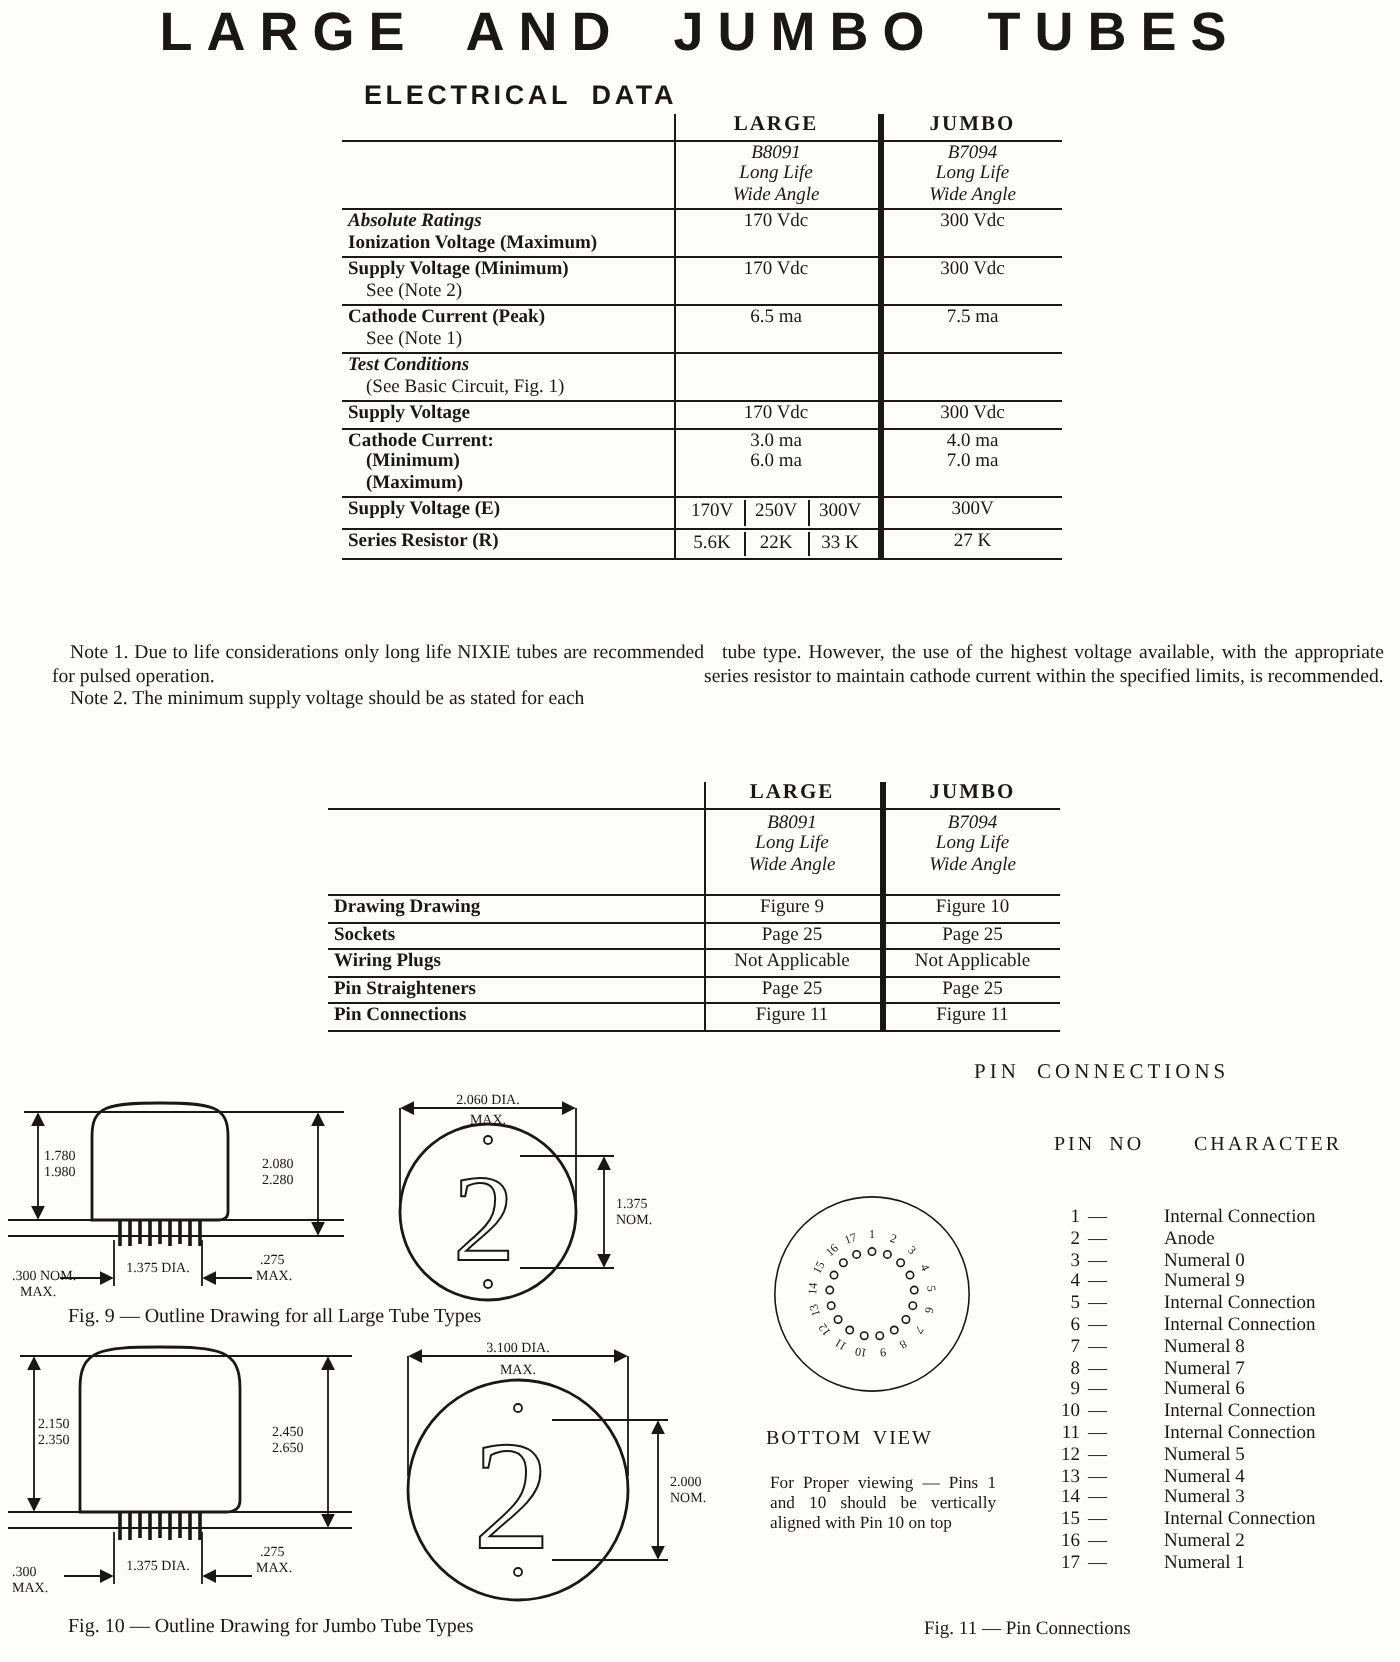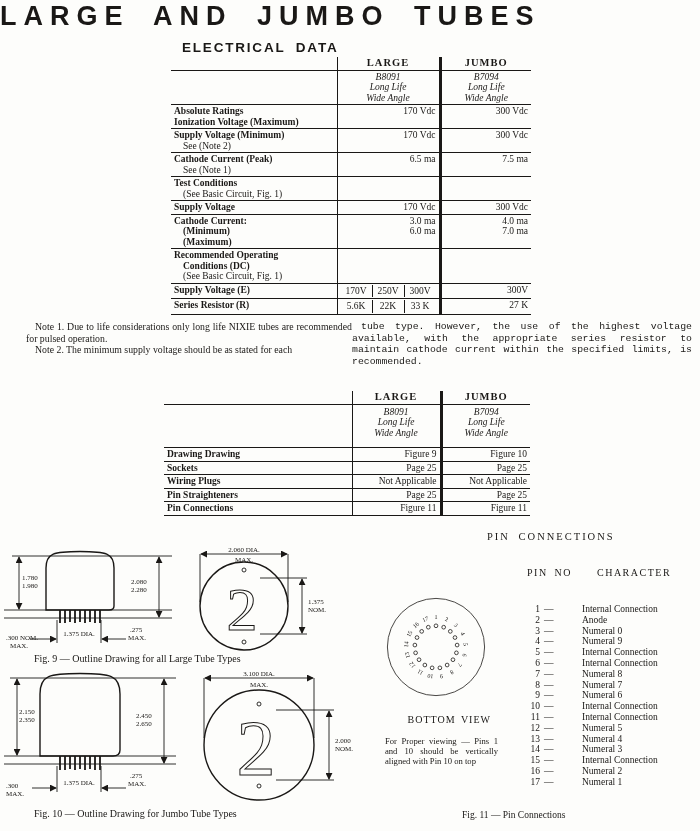--- a/index.html
+++ b/index.html
@@ -1,53 +1,53 @@
 <!DOCTYPE html>
 <html><head>
 <meta charset="utf-8">
 <style>
   html,body{margin:0;padding:0;background:#e8e8e4;}
   .page{position:relative;width:700px;height:831px;background:#fdfdfb;color:#1a1816;
         font-family:"Liberation Serif",serif;overflow:hidden;}
 
   
-  .title{position:absolute;top:1px;left:0;width:100%;margin:0;
+  .title{position:absolute;top:1px;left:0;width:100%;margin:0;text-align:center;
          font-family:"Liberation Sans",sans-serif;font-weight:bold;font-size:27px;
          letter-spacing:7px;word-spacing:10px;}
   .sec-head{position:absolute;margin:4px;font-family:"Liberation Sans",sans-serif;
             font-weight:bold;font-size:13.5px;letter-spacing:1.8px;word-spacing:5px;}
   .elec-head{left:178px;top:36px;}
   .mech-head{left:172px;top:368px;}
 
   
   table{border-collapse:collapse;}
   .etable{position:absolute;left:171px;top:57px;width:360px;font-size:9.5px;line-height:10.5px;}
   .mtable{position:absolute;left:164px;top:391px;width:366px;font-size:9.5px;line-height:10.5px;}
   .etable td,.mtable td{padding:1px 3px;vertical-align:top;}
   .etable tr+tr td,.mtable tr+tr td{border-top:1.4px solid #1a1816;}
   .etable tr:last-child td,.mtable tr:last-child td{border-bottom:1.4px solid #1a1816;}
   .v1{border-right:1.2px solid #1a1816;}
   .v2{border-right:3px solid #1a1816;}
   .hdr{font-weight:bold;text-align:center;font-size:10.5px;letter-spacing:1px;padding:3px 0 2px;}
   .variant{font-style:italic;text-align:center;padding:2px 0 4px;}
   .mtable .variant{padding:2px 0 9px;}
   .b{font-weight:bold;}
-  .it{font-weight:bold;}
+  .it{font-weight:bold;font-style:italic;}
   .ind{padding-left:9px;}
-  .val{text-align:right;vertical-align:bottom;padding-bottom:2px;}
+  .val{text-align:center;vertical-align:bottom;padding-bottom:2px;}
   .val-split{padding:0;vertical-align:bottom;}
   .split{display:flex;justify-content:center;}
   .split span{flex:1;text-align:center;border-left:1.2px solid #1a1816;padding:1px 0;}
   .split span:first-child{border-left:none;}
 
   
   .note-left{position:absolute;left:26px;top:321px;width:326px;font-size:9.8px;
              line-height:11.6px;text-align:justify;}
   .note-right{position:absolute;left:352px;top:321px;width:340px;font-size:9.8px;
-              line-height:11.6px;text-align:justify;font-family:Liberation Mono, monospace;}
+              line-height:11.6px;text-align:justify;}
   .note-left p,.note-right p{margin:0;text-indent:9px;}
 
   
   svg{display:block;}
   .fig9-svg{position:absolute;left:4px;top:544px;}
   .fig10-svg{position:absolute;left:4px;top:668px;}
   .bv-svg{position:absolute;left:383px;top:594px;}
   .dim{font-size:7px;font-family:"Liberation Serif",serif;fill:#1a1816;}
   .dimc{text-anchor:middle;}
   .ln{stroke:#1a1816;stroke-width:0.9;fill:none;}
@@ -61,21 +61,21 @@
 
   
   .pin-title{position:absolute;left:487px;top:531px;font-size:10.5px;letter-spacing:2px;word-spacing:4px;}
   .pin-no-head{position:absolute;left:527px;top:567px;font-size:10px;letter-spacing:1.5px;word-spacing:3px;}
   .pin-char-head{position:absolute;left:597px;top:567px;font-size:10px;letter-spacing:1.5px;}
   .pin-list{position:absolute;left:518px;top:604px;font-size:9.5px;line-height:10.8px;}
   .pin-row{display:flex;}
   .pin-row .no{width:22px;text-align:right;}
   .pin-row .dash{width:18px;text-align:left;padding-left:4px;}
   .pin-row .char{padding-left:20px;white-space:nowrap;}
-  .bv-label{position:absolute;left:383px;top:714px;width:108px;text-align:right;
+  .bv-label{position:absolute;left:383px;top:714px;width:108px;text-align:left;
             font-size:10px;letter-spacing:1px;word-spacing:2px;}
   .bv-note{position:absolute;left:385px;top:737px;width:113px;font-size:8.6px;
            line-height:9.8px;text-align:justify;}
   .bv-dot{stroke:#1a1816;stroke-width:0.9;fill:none;}
   .bv-num{font-size:6.8px;font-family:"Liberation Serif",serif;fill:#1a1816;
           text-anchor:middle;dominant-baseline:middle;}
 </style>
 </head>
 <body>
 
@@ -156,29 +156,20 @@
           <div class="b ind">(Maximum)</div>
           </td>
       <td class="v2 val">
             <div>3.0 ma</div>
           <div>6.0 ma</div>
           </td>
       <td class="val">
             <div>4.0 ma</div>
           <div>7.0 ma</div>
           </td>
-    </tr>
-    <tr>
-      <td class="v1">
-            <div class="it">Recommended Operating</div>
-          <div class="it ind">Conditions (DC)</div>
-          <div class="ind">(See Basic Circuit, Fig. 1)</div>
-          </td>
-      <td class="v2 val"></td>
-      <td class="val"></td>
     </tr>
     <tr>
       <td class="v1">
             <div class="b">Supply Voltage (E)</div>
           </td>
       <td class="v2 val-split">
             <div class="split">
           <span>170V</span>
           <span>250V</span>
           <span>300V</span>

